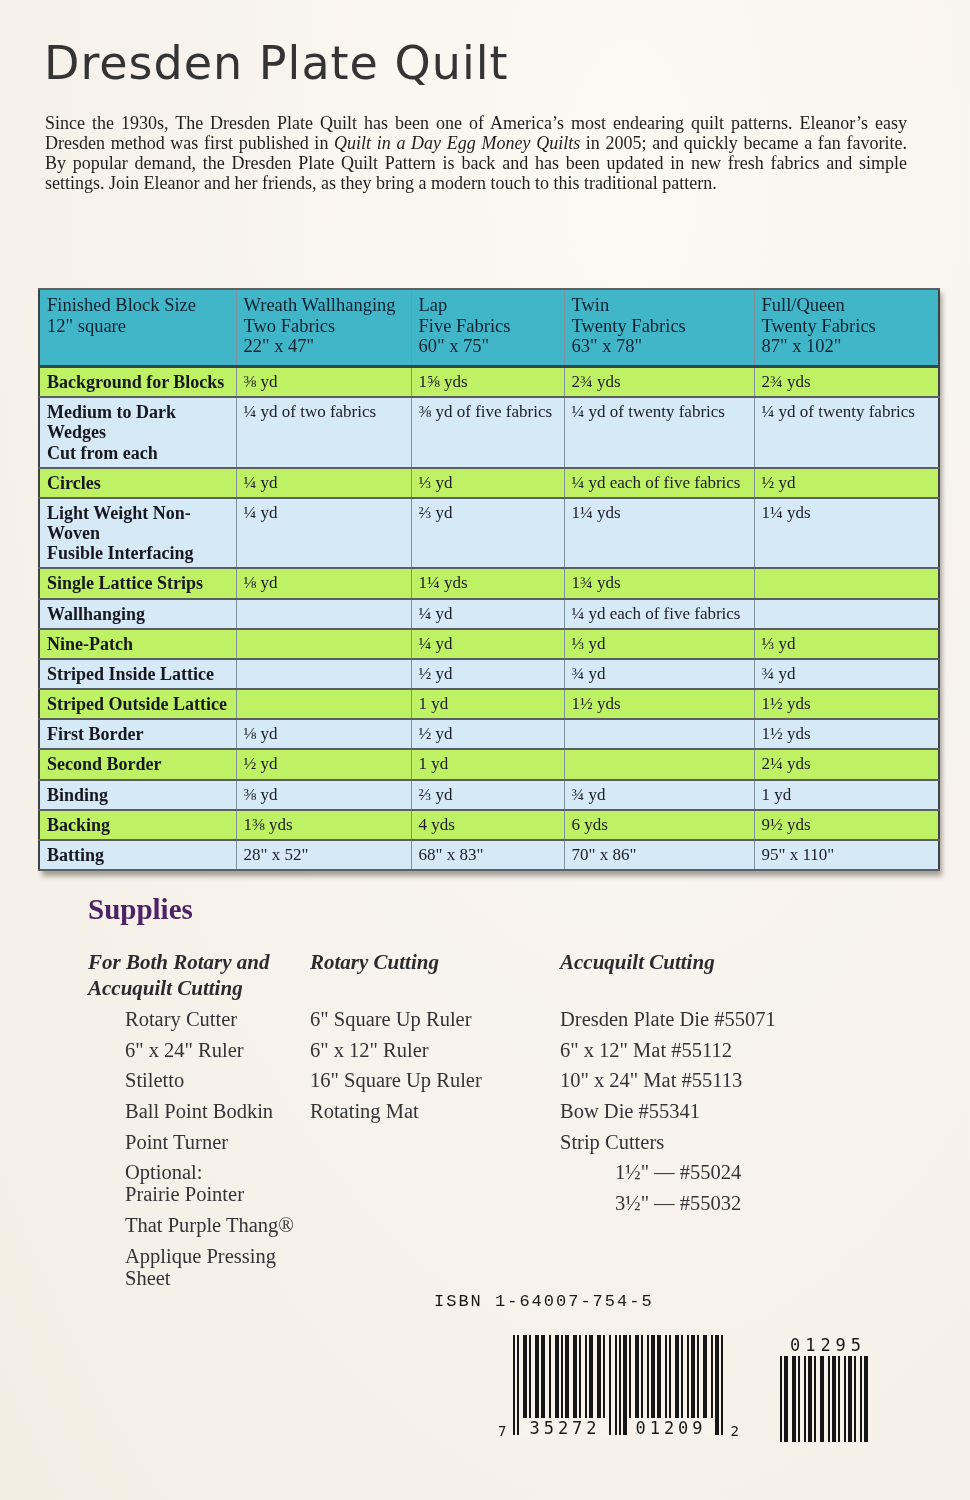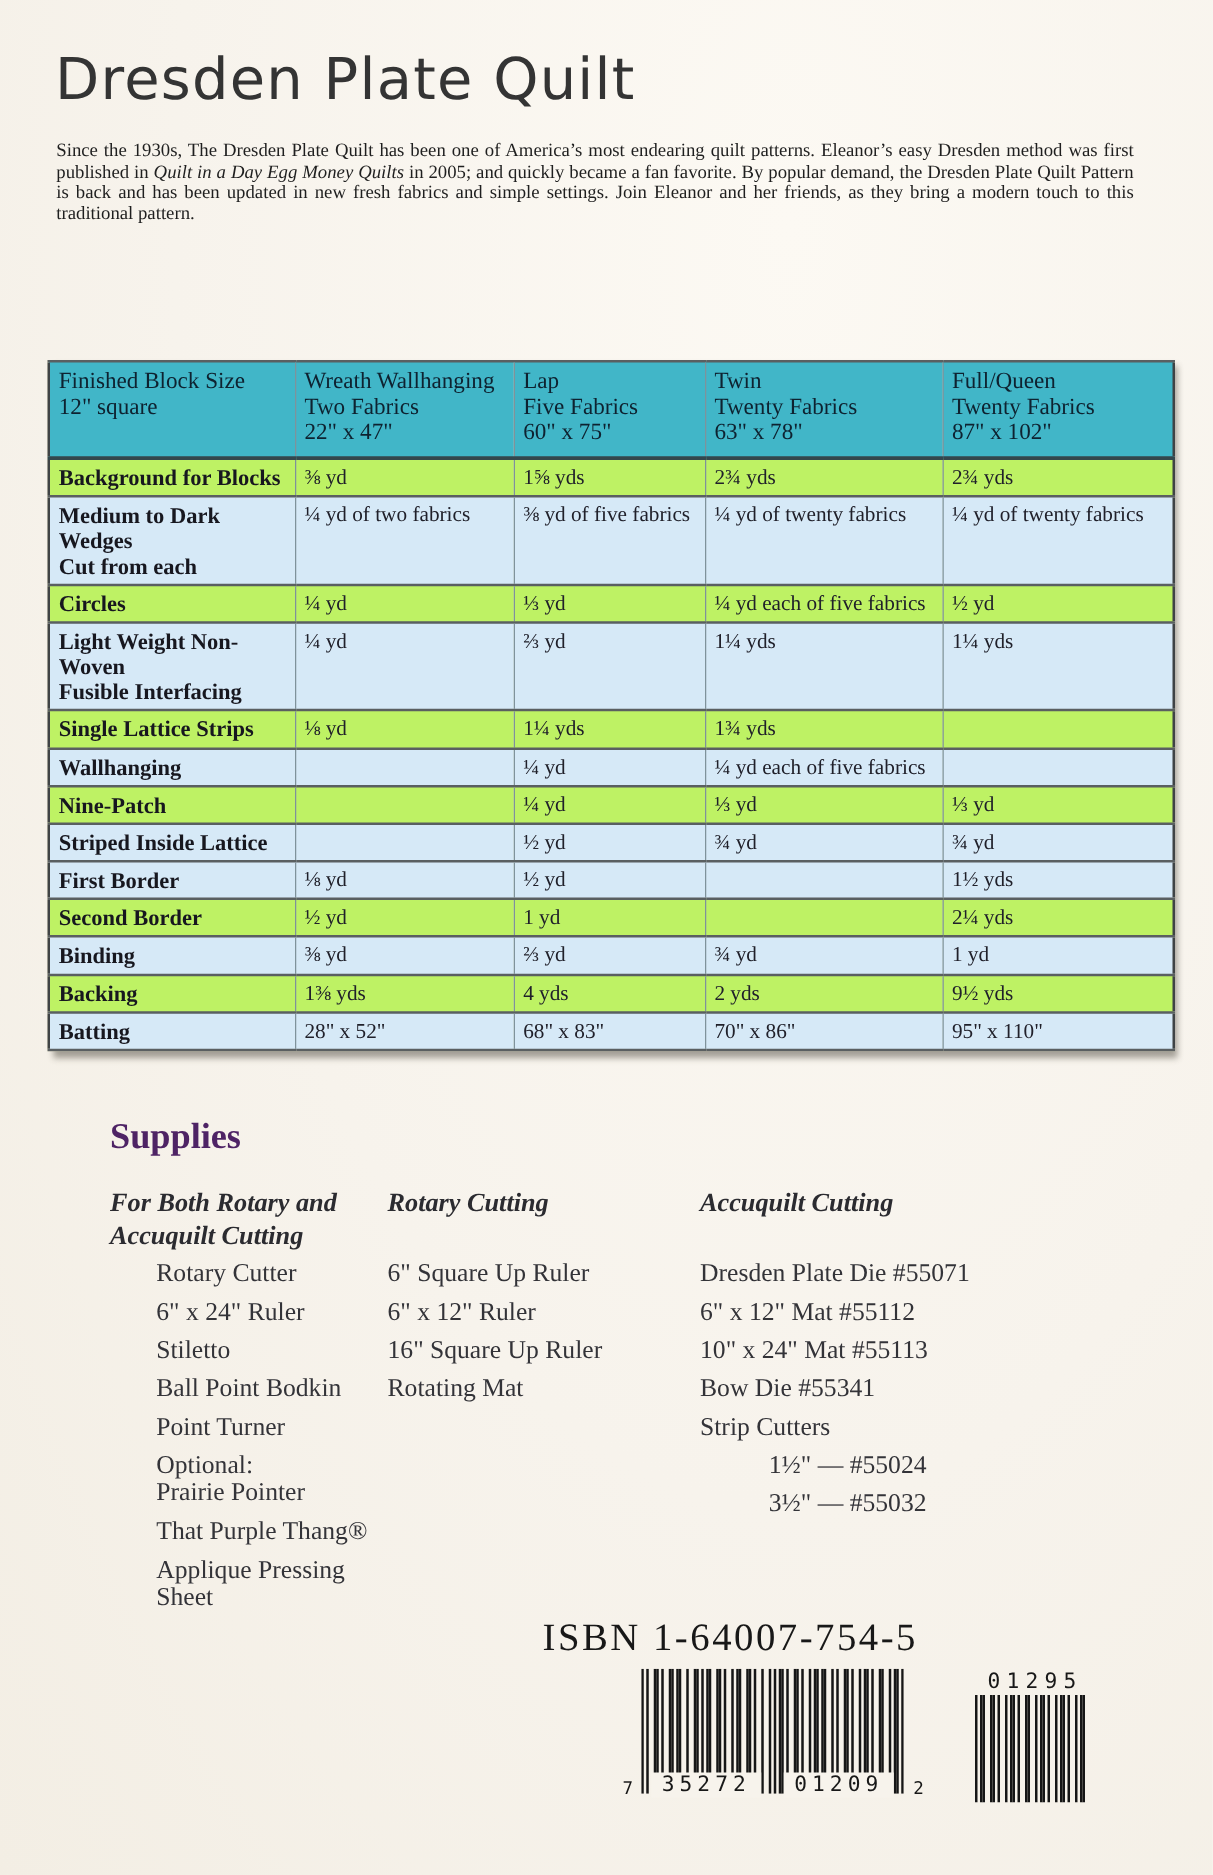--- a/index.html
+++ b/index.html
@@ -13,21 +13,21 @@
   }
 
   
   .page-title {
     position:absolute; left:44px; top:36px;
     font-family:"DejaVu Sans","Liberation Sans",sans-serif;
     font-weight:400; font-size:46px; letter-spacing:1px; color:#343434;
   }
   .intro {
     position:absolute; left:45px; top:113px; width:862px;
-    font-size:15px; line-height:1.115; color:#1f1f1f; text-align:justify;
+    font-size:18px; line-height:1.115; color:#1f1f1f; text-align:justify;
   }
   .intro .it { font-style:italic; }
 
   
   .yardage-wrap {
     position:absolute; left:38px; top:288px; width:900px;
     box-shadow:4px 5px 5px rgba(60,55,45,0.45);
   }
   table.yardage {
     width:100%; border-collapse:collapse; table-layout:fixed;
@@ -70,22 +70,22 @@
   .supply-item.indent { margin-left:55px; }
 
   
   .footer { position:absolute; left:90px; top:1317px; }
   .footer-line { font-size:23px; color:#2a2a2a; line-height:29px; }
 
   
   .barcode-wrap { position:absolute; left:430px; top:1292px; width:470px; height:185px; }
   .isbn-text {
     position:absolute; left:4px; top:0;
-    font-family:Liberation Serif, serif;
-    font-size:31px; letter-spacing:2px; color:#181818; white-space:nowrap;
+    font-family:Liberation Mono, monospace;
+    font-size:17px; letter-spacing:2px; color:#181818; white-space:nowrap;
   }
   .upc { position:absolute; left:83px; top:43px; width:210px; height:100px; }
   .bars { display:flex; width:100%; height:100%; overflow:hidden; }
   .bar { flex:0 0 2px; height:100%; }
   .bar.b { background:#161616; }
   .mono { font-family:"DejaVu Sans Mono","Liberation Mono",monospace; color:#181818; }
   .upc-group {
     position:absolute; bottom:-3px; height:20px; background:#f7f3ec;
     font-size:17px; letter-spacing:4px; text-align:center; line-height:20px;
   }
@@ -188,20 +188,27 @@
             <td class="val">⅓ yd</td>
             <td class="val">⅓ yd</td>
           </tr>
           <tr class="blue">
             <td class="rlabel">Striped Inside Lattice</td>
             <td class="val"></td>
             <td class="val">½ yd</td>
             <td class="val">¾ yd</td>
             <td class="val">¾ yd</td>
           </tr>
+          <tr class="cream">
+            <td class="rlabel">Striped Outside Lattice</td>
+            <td class="val"></td>
+            <td class="val">1 yd</td>
+            <td class="val">1½ yds</td>
+            <td class="val">1½ yds</td>
+          </tr>
           <tr class="blue">
             <td class="rlabel">First Border</td>
             <td class="val">⅛ yd</td>
             <td class="val">½ yd</td>
             <td class="val"></td>
             <td class="val">1½ yds</td>
           </tr>
           <tr class="cream">
             <td class="rlabel">Second Border</td>
             <td class="val">½ yd</td>
@@ -213,21 +220,21 @@
             <td class="rlabel">Binding</td>
             <td class="val">⅜ yd</td>
             <td class="val">⅔ yd</td>
             <td class="val">¾ yd</td>
             <td class="val">1 yd</td>
           </tr>
           <tr class="cream">
             <td class="rlabel">Backing</td>
             <td class="val">1⅜ yds</td>
             <td class="val">4 yds</td>
-            <td class="val">2 yds</td>
+            <td class="val">6 yds</td>
             <td class="val">9½ yds</td>
           </tr>
           <tr class="blue">
             <td class="rlabel">Batting</td>
             <td class="val">28" x 52"</td>
             <td class="val">68" x 83"</td>
             <td class="val">70" x 86"</td>
             <td class="val">95" x 110"</td>
           </tr>
         </tbody>

